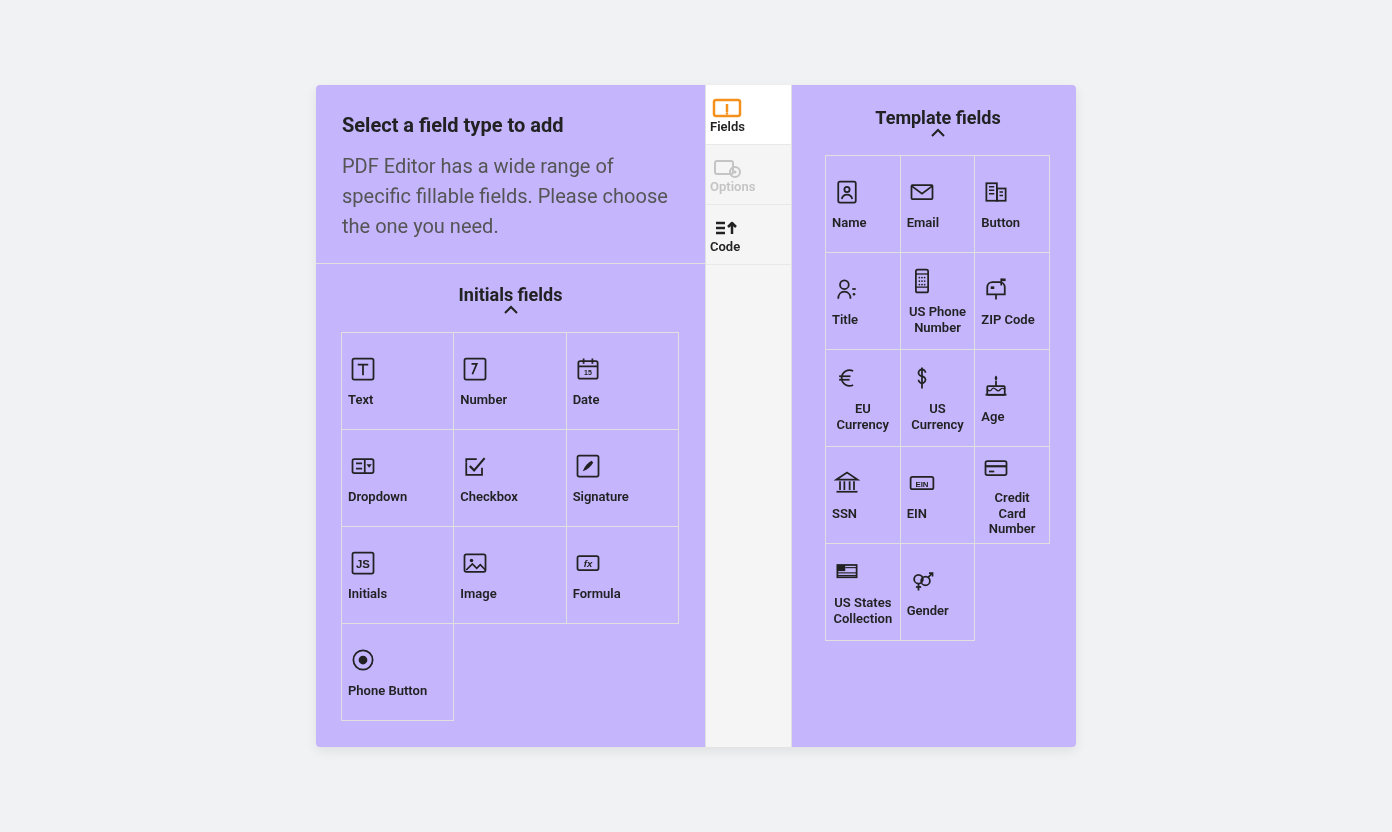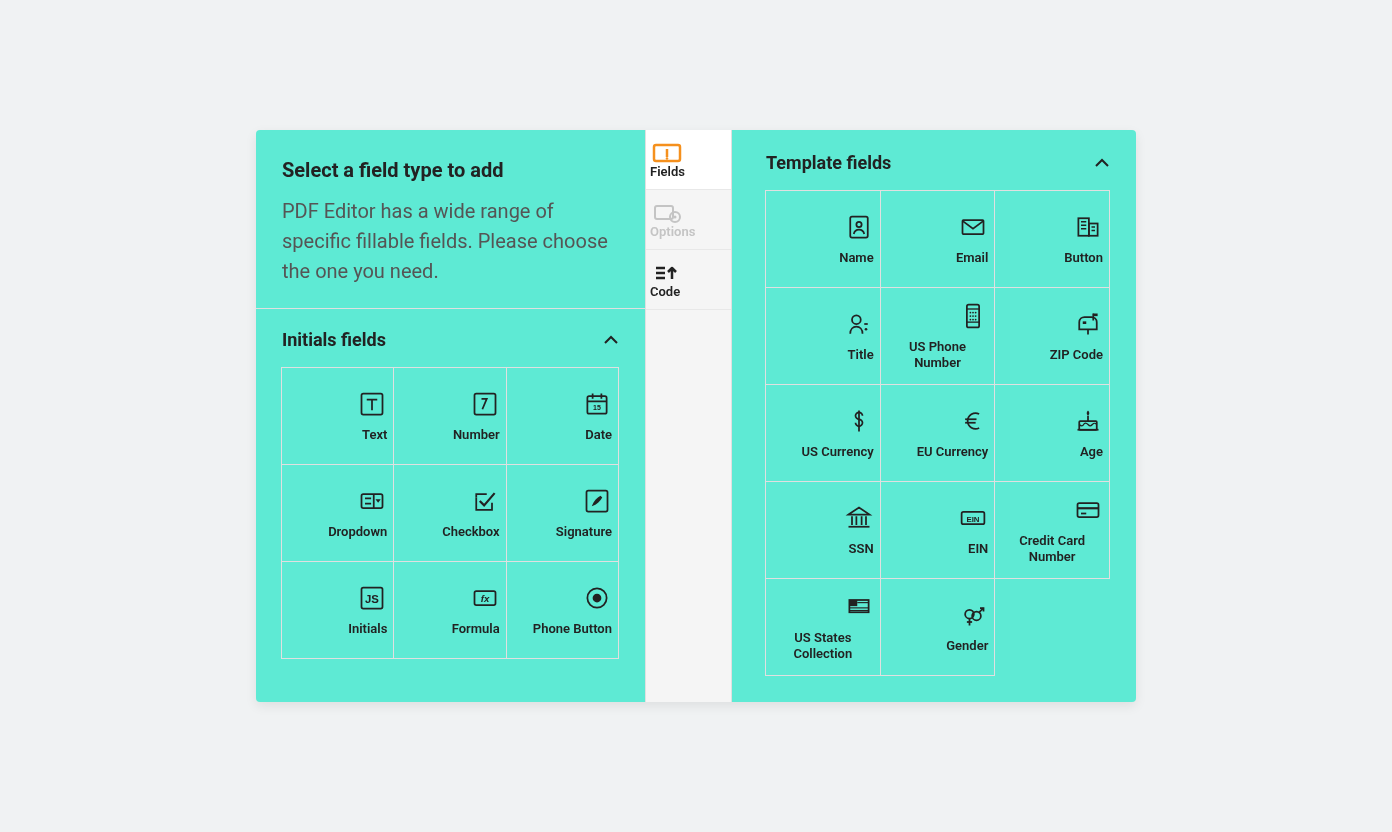--- a/index.html
+++ b/index.html
@@ -6,22 +6,22 @@
 body {
   background: #f0f2f3;
   font-family: -apple-system, BlinkMacSystemFont, "Segoe UI", Roboto, Helvetica, Arial, sans-serif;
   width: 1392px;
   height: 832px;
   display: flex;
   align-items: center;
   justify-content: center;
 }
 .window {
-  width: 880px;
-  background: #5eead4;
+  width: 760px;
+  background: #c4b5fd;
   border-radius: 4px;
   box-shadow: 0 4px 12px rgba(0,0,0,0.08);
   display: flex;
   overflow: hidden;
 }
 .left-col {
   flex: 0 0 390px;
   border-right: 1px solid #e0e0e0;
   display: flex;
   flex-direction: column;
@@ -39,35 +39,36 @@
 .header-desc {
   font-size: 20px;
   line-height: 1.5;
   color: #555;
 }
 .section-header {
   display: flex;
   align-items: center;
   justify-content: space-between;
   padding: 20px 26px 18px 26px;
+  flex-direction: column;
 }
 .section-title {
   font-size: 18px;
   font-weight: 700;
   color: #222;
 }
 .chev { width: 16px; height: 10px; }
 .grid-wrap { padding: 0 26px 26px 26px; }
 .cell {
   border-right: 1px solid #e0e0e0;
   border-bottom: 1px solid #e0e0e0;
   height: 98px;
   display: flex;
   flex-direction: column;
-  align-items: flex-end;
+  align-items: flex-start;
   justify-content: center;
   cursor: pointer;
   padding: 6px;
 }
 .cell-label {
   font-size: 13px;
   font-weight: 600;
   color: #222;
   text-align: center;
   margin-top: 8px;
@@ -203,20 +204,30 @@
         <div class="cell">
           <span class="ico">
             <svg viewBox="0 0 32 32">
                 <rect x="4" y="4" width="24" height="24" rx="2" fill="none" stroke="#222" stroke-width="2"></rect>
                 <text x="16" y="22" font-size="13" text-anchor="middle" fill="#222" font-family="Arial" font-weight="bold">JS</text>
               </svg>
           </span>
           <span class="cell-label">Initials</span>
         </div>
 
+        <div class="cell">
+          <span class="ico">
+            <svg viewBox="0 0 32 32">
+                <rect x="4" y="6" width="24" height="20" rx="2" fill="none" stroke="#222" stroke-width="2"></rect>
+                <circle cx="12" cy="13" r="2" fill="#222"></circle>
+                <path d="M6 24l7-7 5 5 4-4 6 6" fill="none" stroke="#222" stroke-width="2"></path>
+              </svg>
+          </span>
+          <span class="cell-label">Image</span>
+        </div>
 
         <div class="cell">
           <span class="ico">
             <svg viewBox="0 0 32 32">
                 <rect x="4" y="8" width="24" height="16" rx="2" fill="none" stroke="#222" stroke-width="2"></rect>
                 <text x="16" y="21" font-size="11" text-anchor="middle" fill="#222" font-family="Arial" font-style="italic" font-weight="bold">fx</text>
               </svg>
           </span>
           <span class="cell-label">Formula</span>
         </div>
@@ -357,36 +368,36 @@
                 <line x1="22" y1="4" x2="22" y2="12" stroke="#222" stroke-width="2"></line>
                 <rect x="22" y="4" width="5" height="3" fill="#222"></rect>
               </svg>
           </span>
           <span class="cell-label">ZIP Code</span>
         </div>
 
         <div class="cell">
           <span class="ico">
             <svg viewBox="0 0 32 32">
-                <path d="M20 10c0-2-2-4-4-4s-4 2-4 4 2 4 4 4 4 2 4 4-2 4-4 4-4-2-4-4" fill="none" stroke="#222" stroke-width="2"></path>
-                <line x1="16" y1="4" x2="16" y2="28" stroke="#222" stroke-width="2"></line>
-              </svg>
-          </span>
-          <span class="cell-label">US Currency</span>
-        </div>
-
-        <div class="cell">
-          <span class="ico">
-            <svg viewBox="0 0 32 32">
                 <path d="M23 8a9 9 0 1 0 0 16" fill="none" stroke="#222" stroke-width="2"></path>
                 <line x1="7" y1="14" x2="20" y2="14" stroke="#222" stroke-width="2"></line>
                 <line x1="7" y1="18" x2="19" y2="18" stroke="#222" stroke-width="2"></line>
               </svg>
           </span>
           <span class="cell-label">EU Currency</span>
+        </div>
+
+        <div class="cell">
+          <span class="ico">
+            <svg viewBox="0 0 32 32">
+                <path d="M20 10c0-2-2-4-4-4s-4 2-4 4 2 4 4 4 4 2 4 4-2 4-4 4-4-2-4-4" fill="none" stroke="#222" stroke-width="2"></path>
+                <line x1="16" y1="4" x2="16" y2="28" stroke="#222" stroke-width="2"></line>
+              </svg>
+          </span>
+          <span class="cell-label">US Currency</span>
         </div>
 
         <div class="cell">
           <span class="ico">
             <svg viewBox="0 0 32 32">
                 <rect x="6" y="16" width="20" height="10" rx="1" fill="none" stroke="#222" stroke-width="2"></rect>
                 <path d="M6 20c2 2 4 2 5 0s3-2 5 0 3 2 5 0 3-2 5 0" fill="none" stroke="#222" stroke-width="1.5"></path>
                 <line x1="16" y1="10" x2="16" y2="16" stroke="#222" stroke-width="2"></line>
                 <path d="M16 4c-2 2-2 4 0 6 2-2 2-4 0-6z" fill="#222"></path>
                 <line x1="4" y1="26" x2="28" y2="26" stroke="#222" stroke-width="2"></line>

